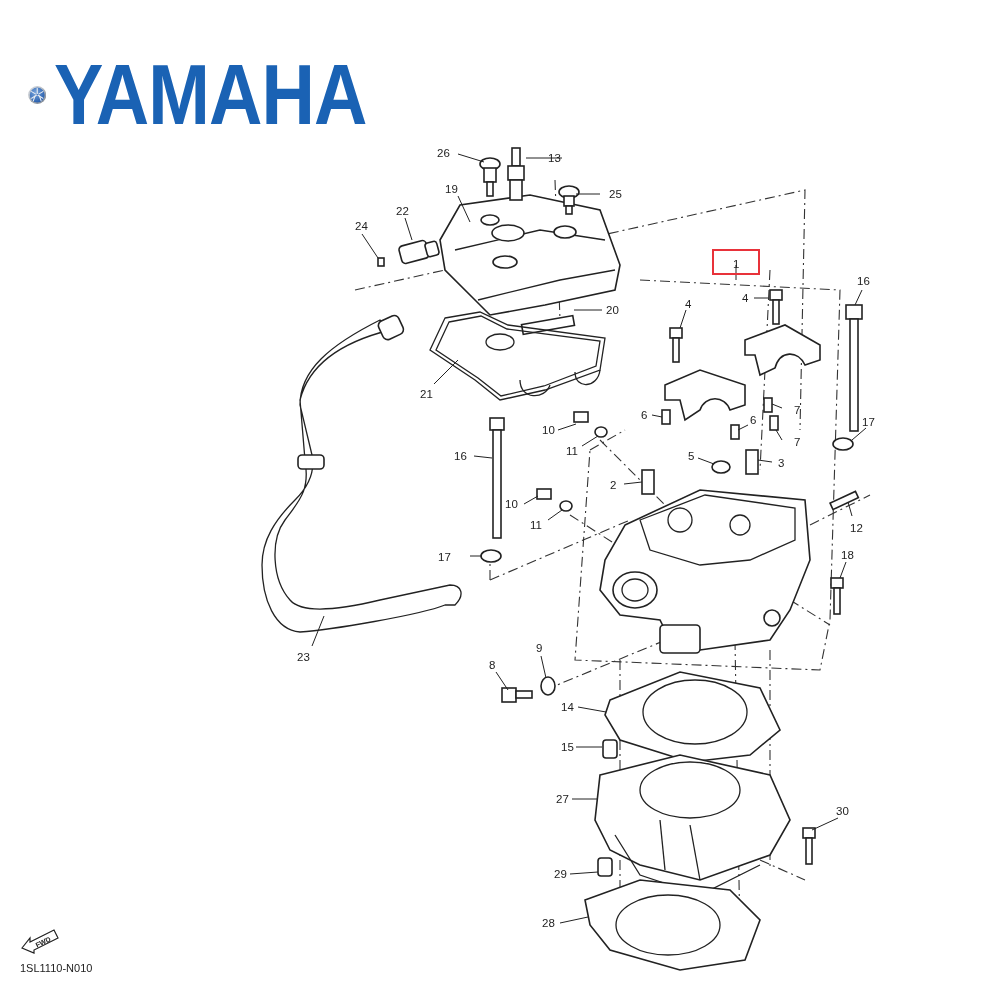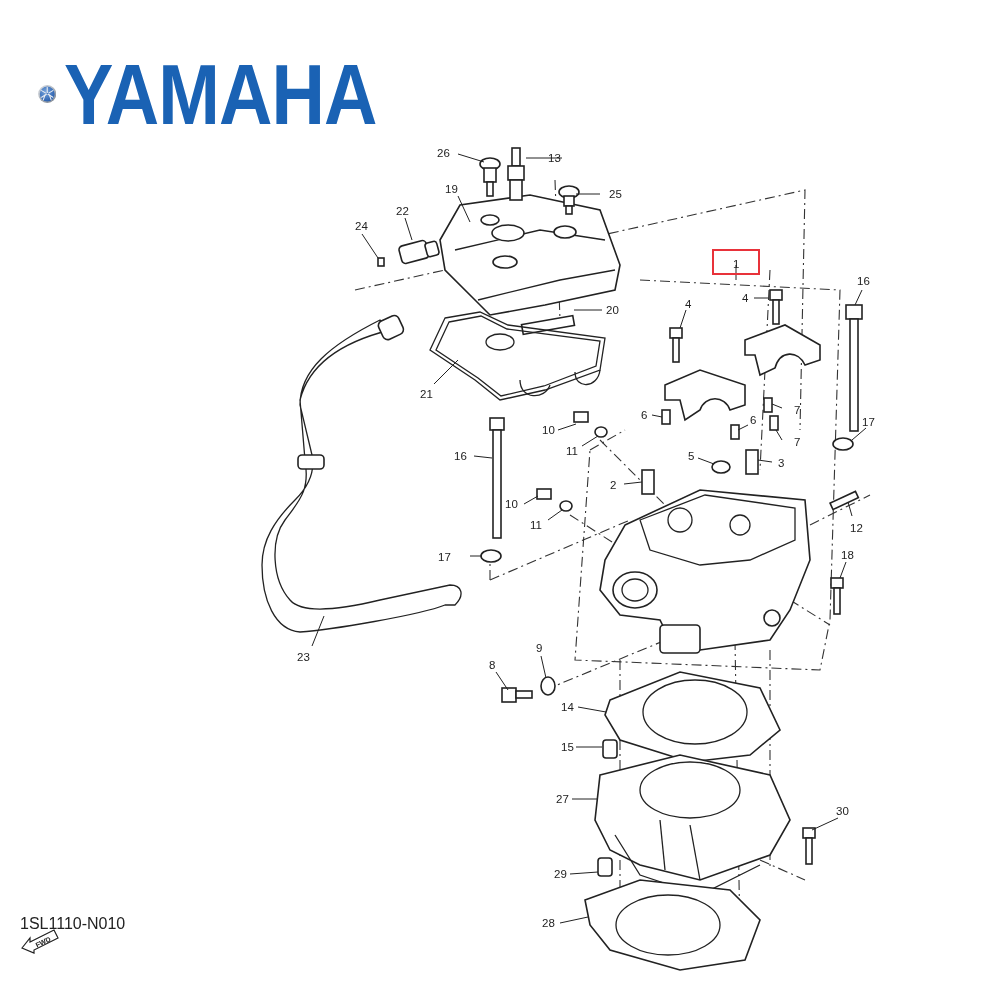--- a/index.html
+++ b/index.html
@@ -1,27 +1,27 @@
 <!DOCTYPE html>
 <html><head>
 <meta charset="utf-8">
 <style>
   html, body { margin:0; padding:0; background:#ffffff; }
   body { width:1000px; height:1000px; position:relative; overflow:hidden; font-family:"Liberation Sans", sans-serif; }
-  .logo { position:absolute; left:38px; top:52px; width:390px; height:84px; display:flex; align-items:center; }
+  .logo { position:absolute; left:28px; top:52px; width:390px; height:84px; display:flex; align-items:flex-end; }
   .logo-emblem { width:82px; height:82px; }
   .logo-word { margin-left:8px; font-family:"Liberation Sans", sans-serif; font-weight:bold; font-size:86px; line-height:84px; color:#1a62b4; letter-spacing:-1px; transform:scaleX(0.86); transform-origin:left center; }
   svg.diagram { position:absolute; left:0; top:0; width:1000px; height:1000px; }
   .ln { stroke:#222; stroke-width:1.3; fill:none; }
   .ln2 { stroke:#222; stroke-width:1.6; fill:#fff; }
   .dash { stroke:#333; stroke-width:1.1; fill:none; stroke-dasharray:10 4 2 4; }
   .lead { stroke:#222; stroke-width:1; fill:none; }
   .callout { font-family:"Liberation Sans", sans-serif; font-size:11.5px; fill:#222; }
   .highlight { position:absolute; left:712px; top:249px; width:48px; height:26px; border:2px solid #e8323a; box-sizing:border-box; }
-  .code { position:absolute; left:20px; top:915px; font-size:16px; color:#222; }
+  .code { position:absolute; left:20px; top:962px; font-size:11px; color:#222; }
   .fwd { position:absolute; left:20px; top:922px; width:40px; height:32px; }
 </style>
 </head>
 <body>
 
 <div class="logo">
   <svg class="logo-emblem" viewBox="0 0 82 82">
     <defs>
       <radialGradient id="rim" cx="40%" cy="35%" r="70%">
         <stop offset="0%" stop-color="#f2f4f6"></stop>

